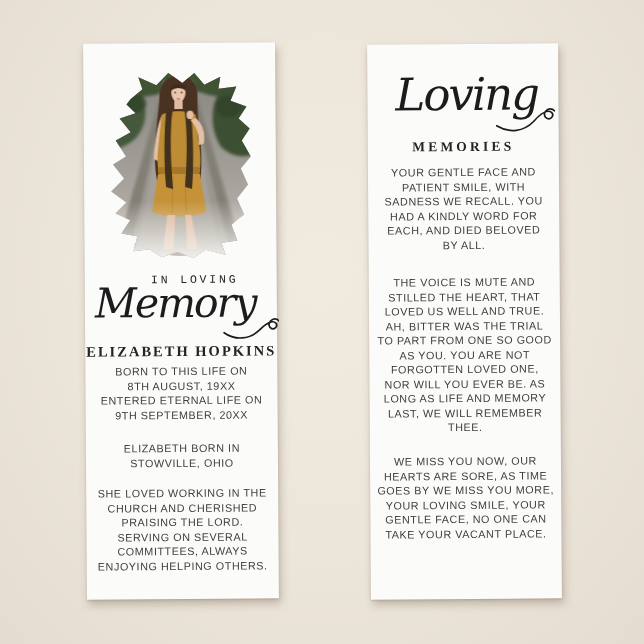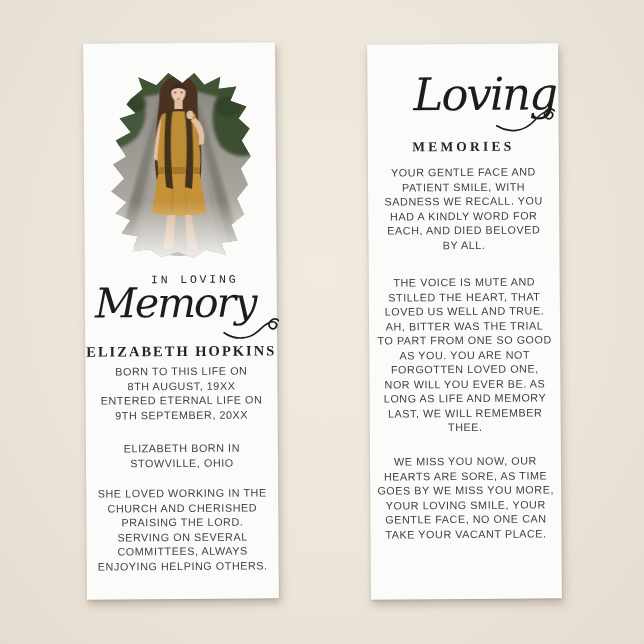--- a/index.html
+++ b/index.html
@@ -39,21 +39,21 @@
     font-family:"Liberation Serif", serif; font-weight:bold;
     font-size:14.5px; letter-spacing:2px; color:#242424;
   }
   .para {
     position:absolute; left:0; width:100%; margin:0; text-align:center;
     white-space:pre-line; font-size:10.8px; line-height:14.5px;
     letter-spacing:0.55px; color:#3e3e3e;
   }
   .p-l1 { top:321px; } .p-l2 { top:398px; } .p-l3 { top:443px; }
 
-  .script-loving { position:absolute; left:46px; top:24px; font-size:45px; letter-spacing:-2px; }
+  .script-loving { position:absolute; left:28px; top:24px; font-size:45px; letter-spacing:-2px; }
   .flourish-loving { left:128px; top:58px; width:60px; height:32px; }
   .memories {
     position:absolute; top:95px; left:0; width:100%; text-align:center;
     font-family:"Liberation Serif", serif; font-weight:bold;
     font-size:13.5px; letter-spacing:3.2px; color:#242424;
   }
   .p-r1 { top:121px; } .p-r2 { top:231px; } .p-r3 { top:410px; }
 </style>
 </head>
 <body>

